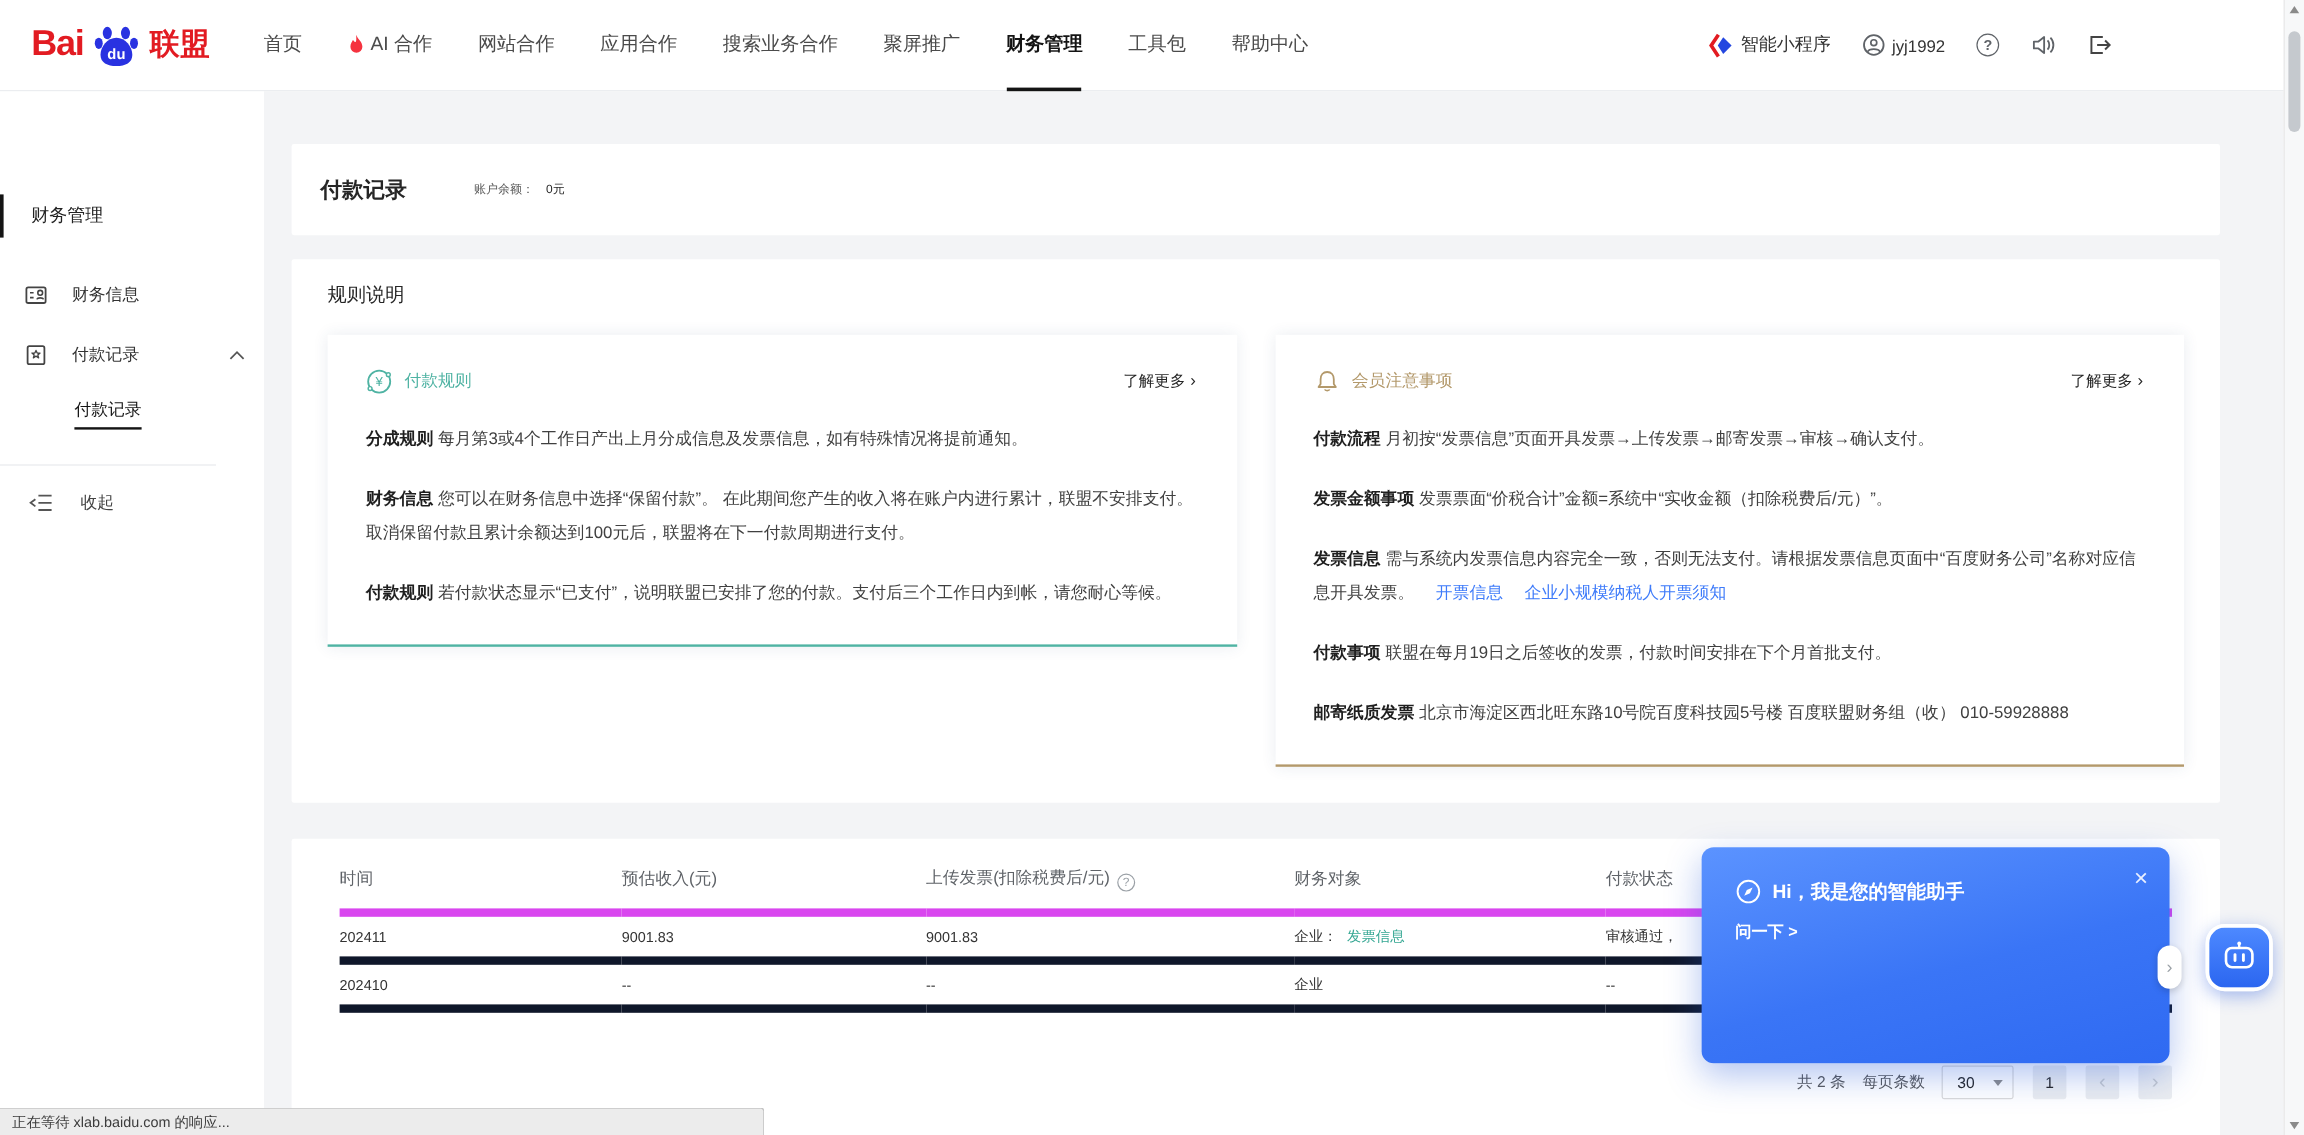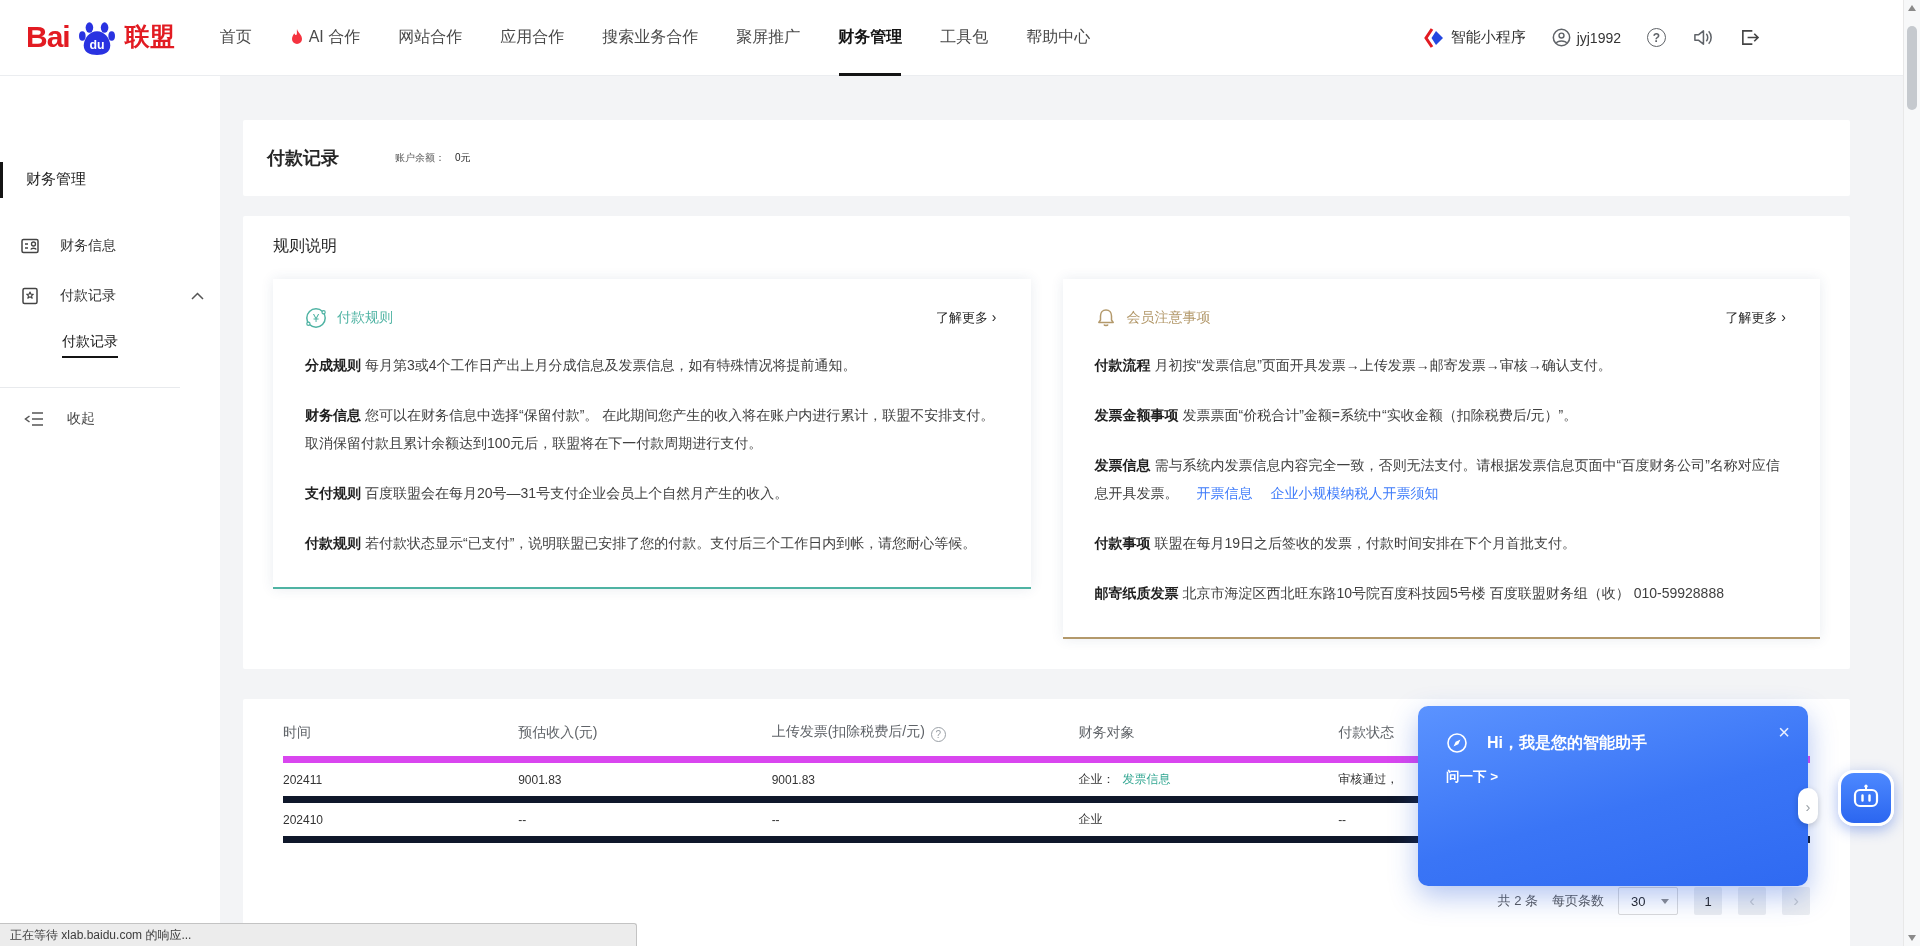--- a/index.html
+++ b/index.html
@@ -69,21 +69,21 @@
   td .cell-link { color:#35a793; text-decoration:none; margin-left:8px; cursor:pointer; }
 
   .pagination { display:flex; align-items:center; justify-content:flex-end; gap:14px; margin-top:44px; font-size:13px; color:#595959; }
   .pg-select { width:60px; height:28px; border:1px solid #d9d9d9; border-radius:2px; background:#fff; display:flex; align-items:center; justify-content:space-between; padding:0 8px 0 12px; color:#262626; cursor:pointer; }
   .caret-down { width:0; height:0; border-left:4px solid transparent; border-right:4px solid transparent; border-top:5px solid #8c8c8c; }
   .pg-btn { width:28px; height:28px; border-radius:2px; background:#ebedf0; display:flex; align-items:center; justify-content:center; font-size:13px; color:#262626; cursor:pointer; margin-left:2px; }
   .pg-btn.arrow { color:#c3c7cc; font-size:17px; }
 
   
   .assistant-popup { position:absolute; left:1418px; top:706px; width:390px; height:180px; border-radius:10px; background:linear-gradient(165deg,#5b93ff 0%,#3a75f6 55%,#2f6af2 100%); box-shadow:0 10px 28px rgba(37,88,214,.35); color:#fff; padding:26px 28px 0 28px; z-index:20; }
-  .ap-head { display:flex; align-items:center; gap:19px; font-size:16px; font-weight:600; }
+  .ap-head { display:flex; align-items:center; gap:9px; font-size:16px; font-weight:600; }
   .ap-close { position:absolute; top:16px; right:18px; font-size:20px; line-height:1; color:#eaf0ff; cursor:pointer; font-weight:400; }
   .ap-body { margin-top:14px; font-size:13.5px; line-height:22px; width:312px; color:rgba(255,255,255,.96); }
   .ap-cta { margin-top:14px; font-size:13.5px; font-weight:600; cursor:pointer; display:inline-block; }
   .ap-tab { position:absolute; right:-10px; top:82px; width:20px; height:36px; background:#fff; border-radius:10px; box-shadow:0 2px 6px rgba(0,0,0,.18); display:flex; align-items:center; justify-content:center; color:#9aa0a6; font-size:15px; cursor:pointer; }
 
   
   .assistant-fab { position:absolute; left:1838px; top:770px; width:56px; height:56px; border-radius:16px; background:linear-gradient(180deg,#4d89ff,#2b66f0); border:3px solid #fff; box-shadow:0 4px 14px rgba(40,90,220,.4); display:flex; align-items:center; justify-content:center; cursor:pointer; z-index:21; }
 
   
   .status-bar { position:absolute; left:0; bottom:0; height:23px; width:637px; background:#ececec; border-top:1px solid #c3c3c3; border-right:1px solid #c3c3c3; border-top-right-radius:3px; display:flex; align-items:center; padding-left:10px; font-size:12px; color:#3c3c3c; z-index:30; }
@@ -258,21 +258,20 @@
                     <text x="11" y="15" text-anchor="middle" font-size="11" fill="#4fb3a3" font-family="Liberation Sans, sans-serif">¥</text>
                     <circle cx="18.6" cy="5.2" r="1.6" fill="#fff" stroke="#4fb3a3" stroke-width="1.2"></circle>
                     <circle cx="3.4" cy="16.8" r="1.6" fill="#fff" stroke="#4fb3a3" stroke-width="1.2"></circle>
                   </svg>
               </span>
               <span class="card-title">付款规则</span>
               <a class="more-link">了解更多</a>
             </div>
             <p class="rule-item"><b>分成规则</b><span>每月第3或4个工作日产出上月分成信息及发票信息，如有特殊情况将提前通知。</span></p>
             <p class="rule-item"><b>财务信息</b><span>您可以在财务信息中选择“保留付款”。 在此期间您产生的收入将在账户内进行累计，联盟不安排支付。取消保留付款且累计余额达到100元后，联盟将在下一付款周期进行支付。</span></p>
-            <p class="rule-item"><b>支付规则</b><span>百度联盟会在每月20号—31号支付企业会员上个自然月产生的收入。</span></p>
             <p class="rule-item"><b>付款规则</b><span>若付款状态显示“已支付”，说明联盟已安排了您的付款。支付后三个工作日内到帐，请您耐心等候。</span></p>
           </div>
 
           <div class="rule-card tan">
             <div class="card-head">
               <span style="display:flex;">
                 <svg width="22" height="22" viewBox="0 0 22 22">
                     <path d="M11 3 C7.5 3 5.5 5.8 5.5 9 L5.5 13 L3.8 15.5 L18.2 15.5 L16.5 13 L16.5 9 C16.5 5.8 14.5 3 11 3 Z" fill="none" stroke="#b3996b" stroke-width="1.5" stroke-linejoin="round"></path>
                     <path d="M9 17.5 C9.3 18.8 12.7 18.8 13 17.5" fill="none" stroke="#b3996b" stroke-width="1.4"></path>
                   </svg>

